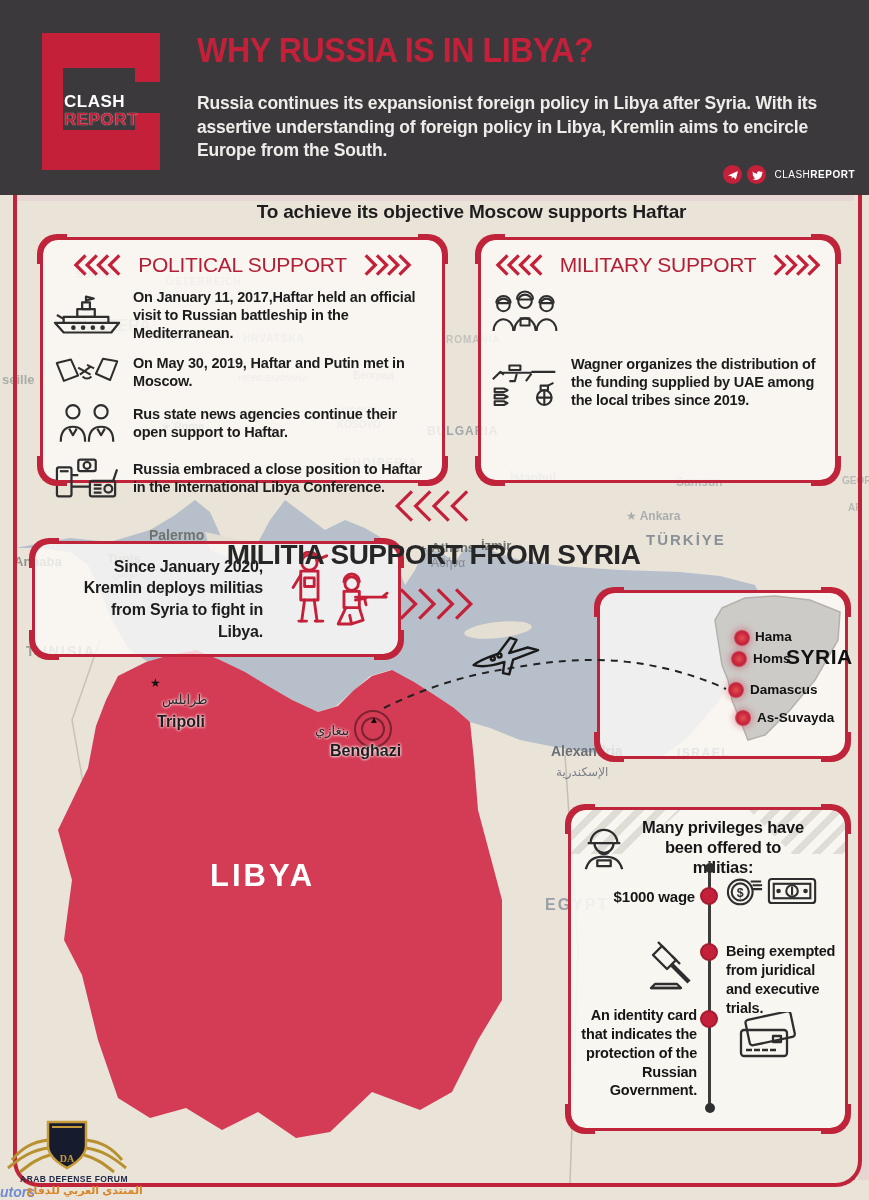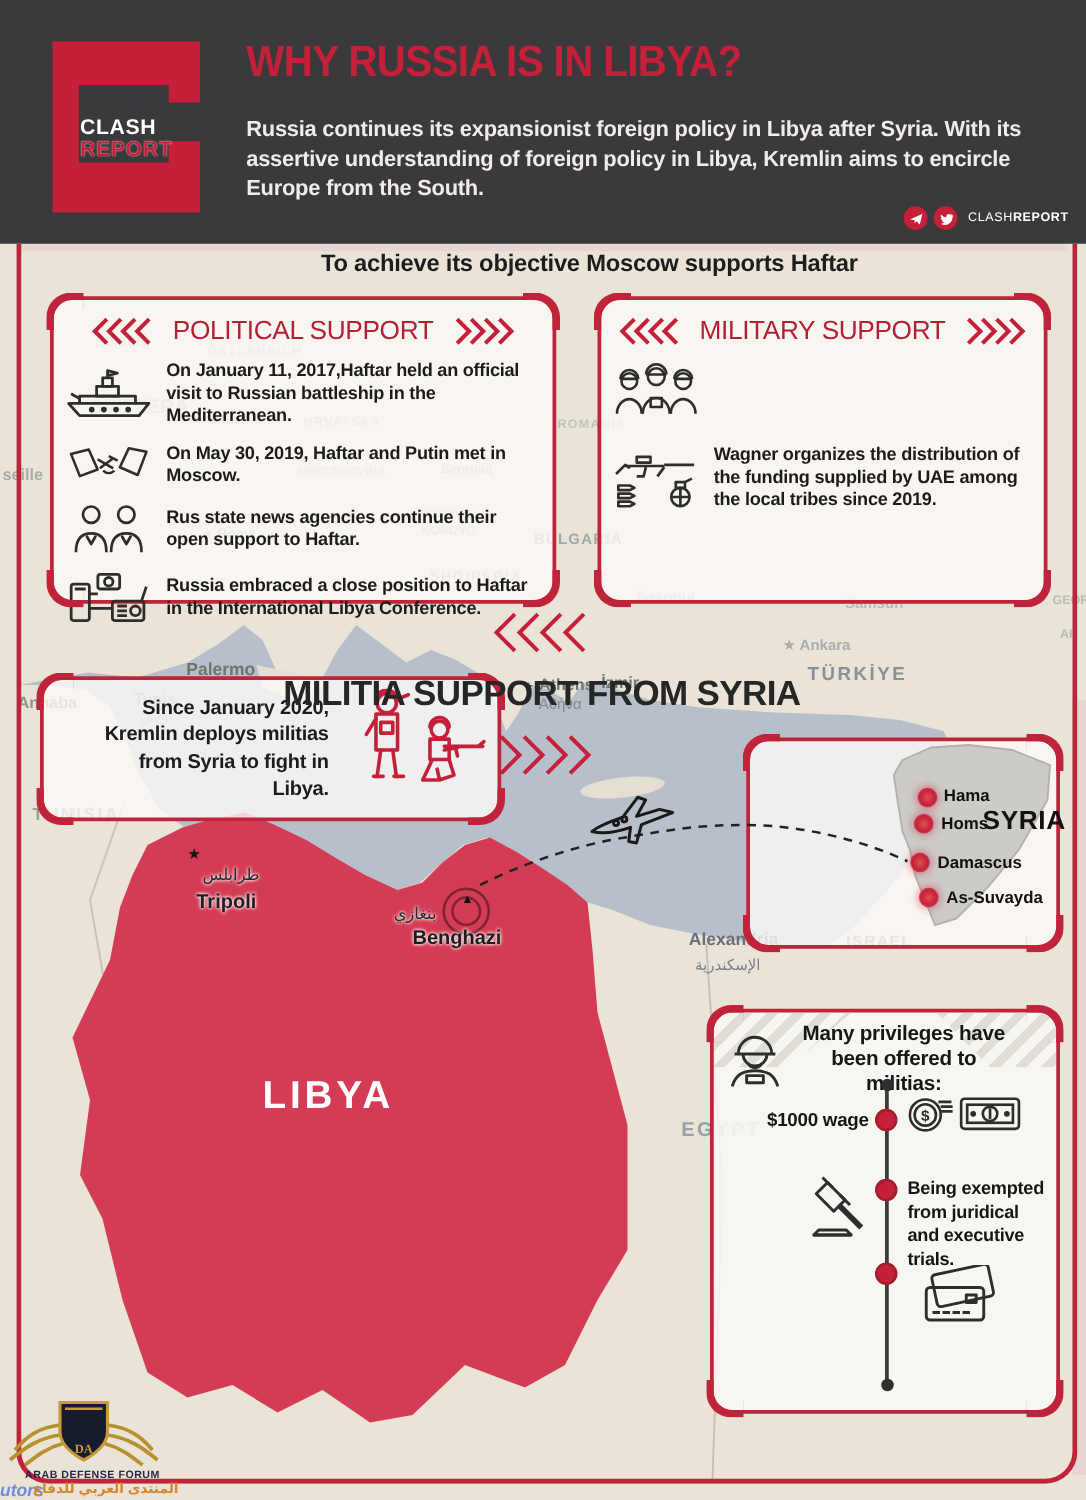--- a/index.html
+++ b/index.html
@@ -467,20 +467,21 @@
     <svg width="54" height="56" viewBox="0 0 54 56" fill="none" stroke="#2e2e2e" stroke-width="2.4" stroke-linejoin="round">
         <path d="M19,8 l14,14 -9,9 -14,-14 Z"></path>
         <path d="M15,4 l8,8 M29,18 l8,8"></path>
         <path d="M29,27 l17,17" stroke-width="4.5"></path>
         <path d="M8,50 h30"></path>
         <path d="M12,46 h22 l4,4 h-30 Z"></path>
       </svg>
   </span>
   <div class="priv-text" style="left:155px;top:132px;width:112px;">Being exempted from juridical and executive trials.</div>
 
+  <div class="priv-text" style="left:10px;top:196px;width:116px;text-align:right;">An identity card that indicates the protection of the Russian Government.</div>
   <span class="abs" style="left:166px;top:202px;z-index:1;">
     <svg width="62" height="48" viewBox="0 0 62 48" fill="none" stroke="#2e2e2e" stroke-width="2.3" stroke-linejoin="round">
         <g transform="rotate(-12 30 16)">
           <rect x="10" y="4" width="46" height="26" rx="3"></rect>
         </g>
         <rect x="4" y="18" width="46" height="26" rx="3"></rect>
         <rect x="36" y="24" width="8" height="6"></rect>
         <path d="M9,38 h6 M17,38 h6 M25,38 h6 M33,38 h6"></path>
       </svg>
   </span>

